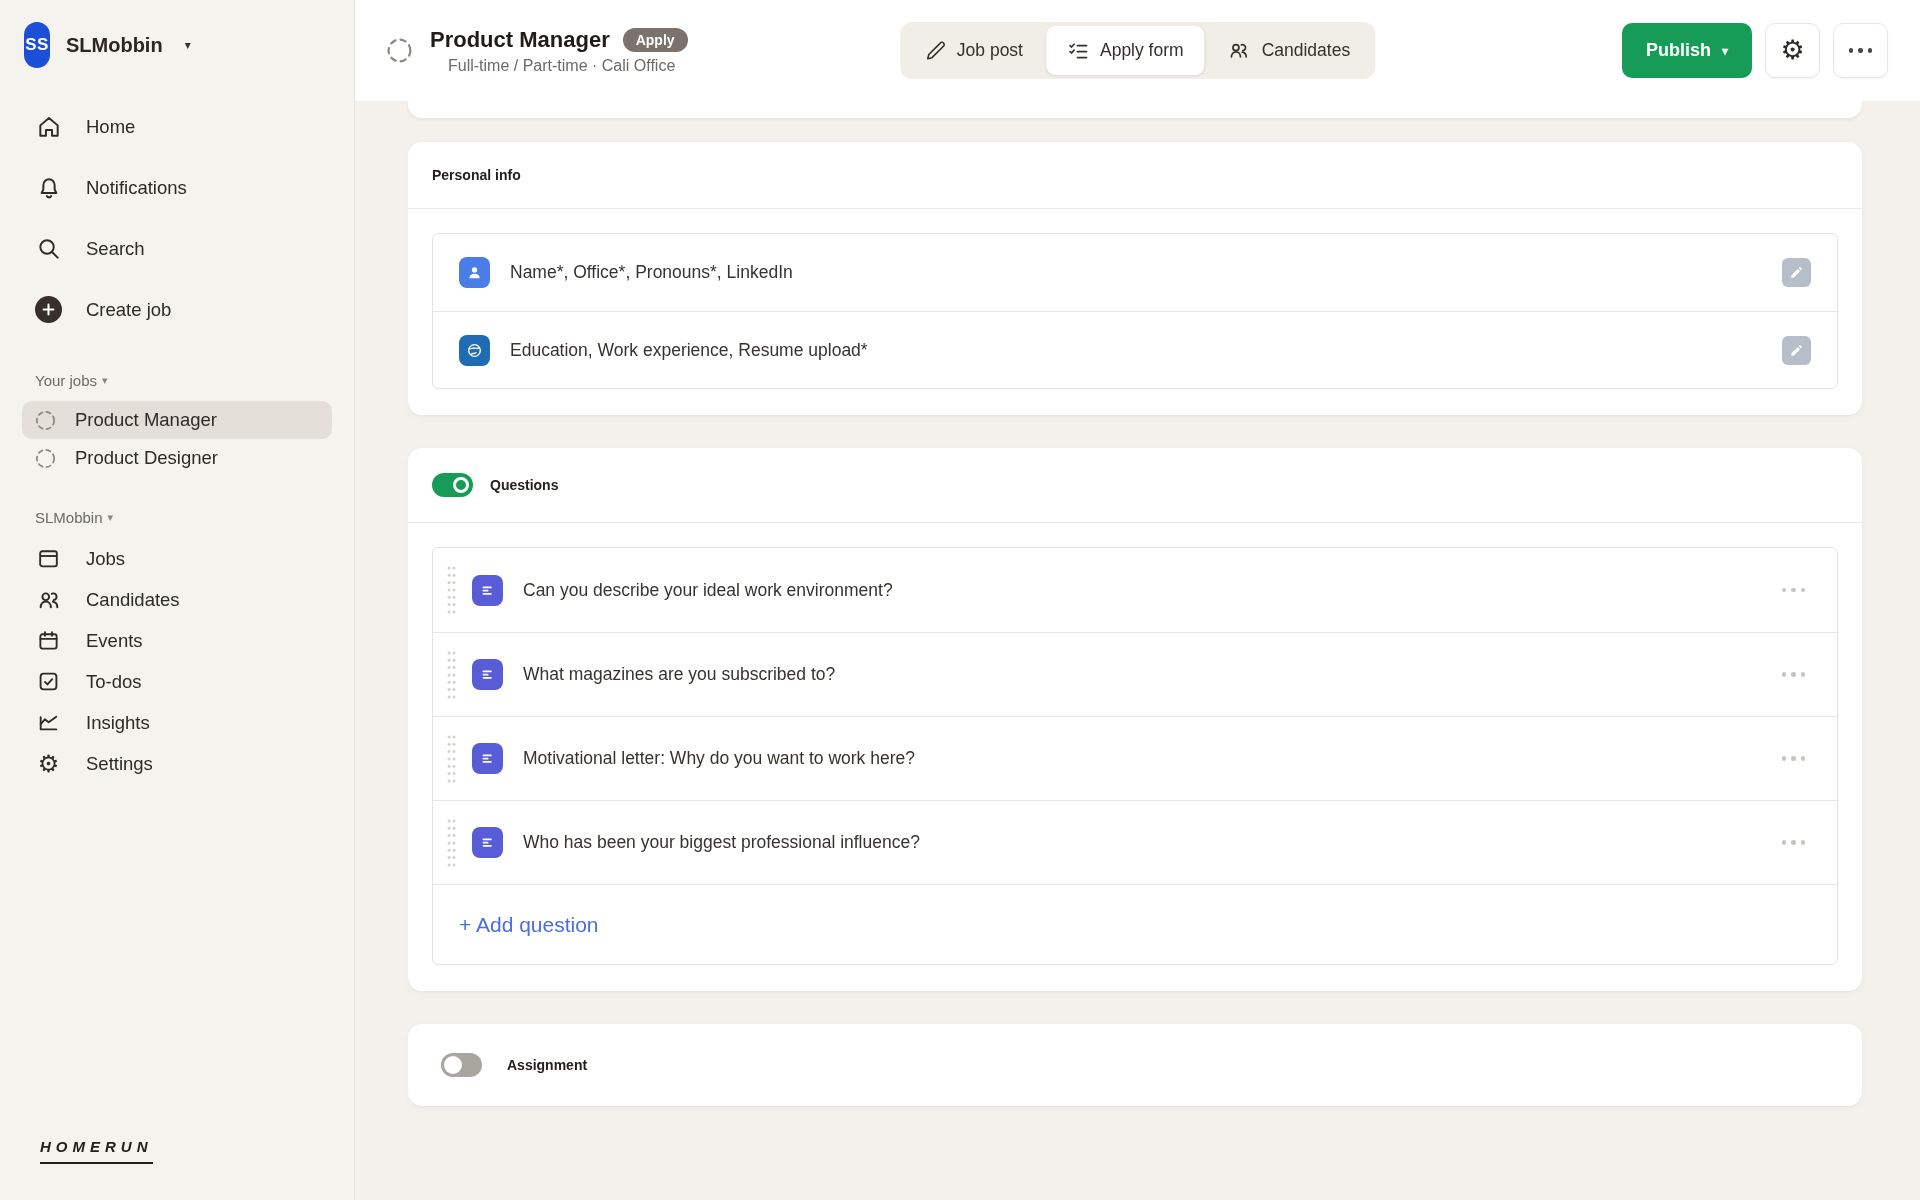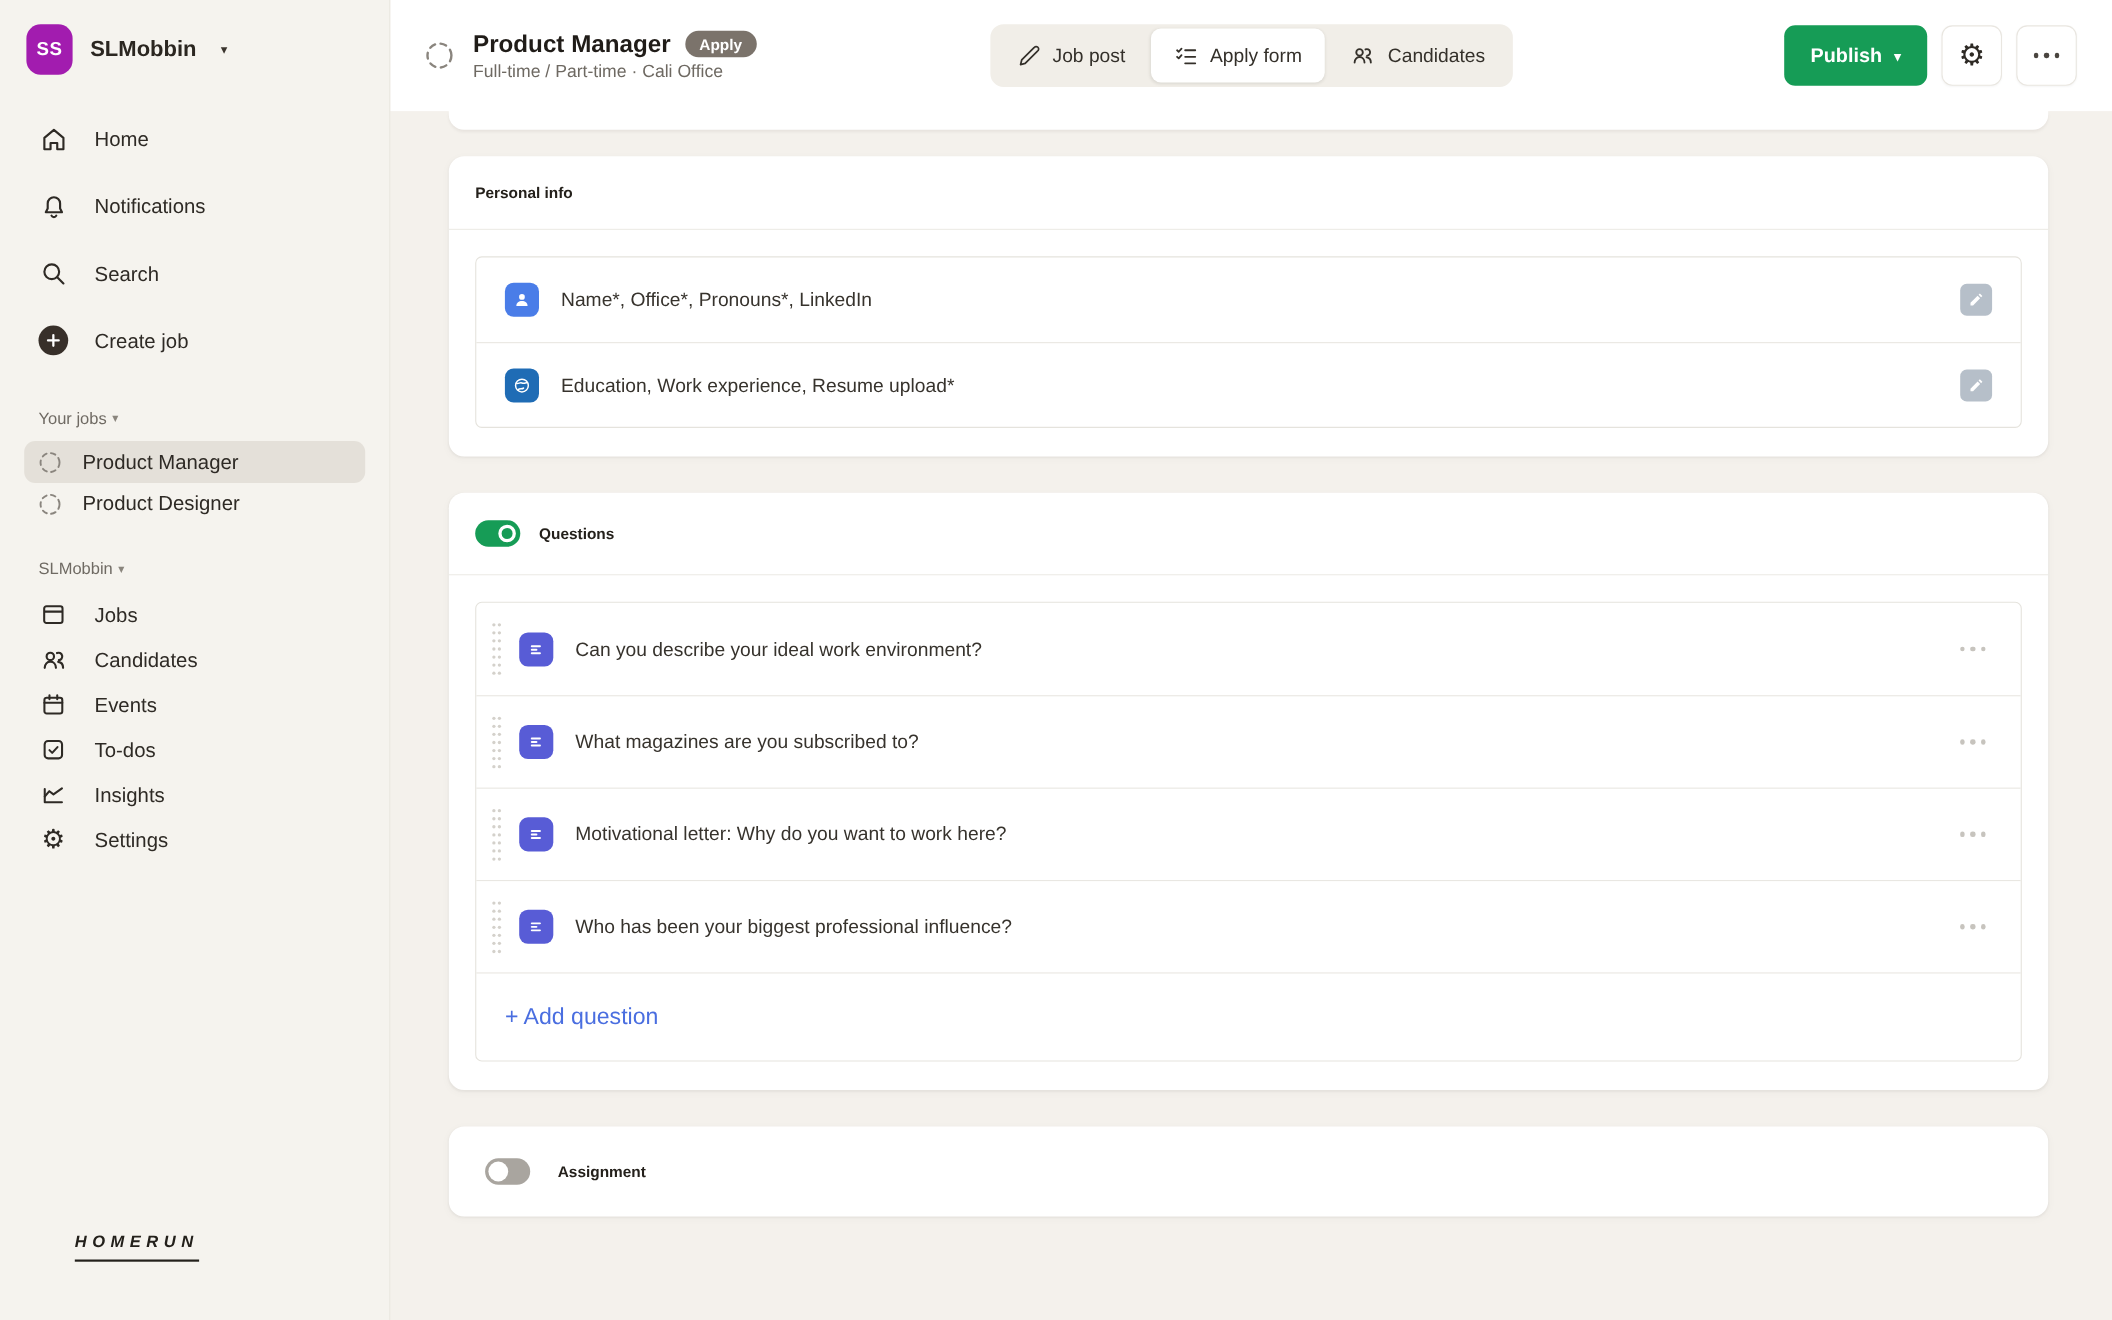--- a/index.html
+++ b/index.html
@@ -12,21 +12,21 @@
   }
   
   .sidebar {
     width:355px; min-width:355px; height:1200px;
     background:#f5f3ee;
     border-right:1px solid #e7e4dd;
     display:flex; flex-direction:column;
   }
   .brand-row { display:flex; align-items:center; gap:16px; padding:22px 24px 14px 24px; }
   .avatar {
-    width:42px; height:46px; border-radius:13px; background:#a21caf;
+    width:26px; height:46px; border-radius:13px; background:#1d4ed8;
     color:#fff; font-size:17px; font-weight:700;
     display:flex; align-items:center; justify-content:center; letter-spacing:.5px;
   }
   .brand-name { font-size:20px; font-weight:700; color:#2b2620; }
   .caret { font-size:12px; color:#3a342d; margin-left:6px; }
   .caret.dim { color:#8a857d; font-size:11px; margin-left:5px; }
   .nav-top { padding:14px 0 0 0; }
   .nav-item {
     display:flex; align-items:center; gap:24px;
     height:61px; padding-left:35px; cursor:pointer; font-size:18.5px; color:#2e2a25;
@@ -40,41 +40,41 @@
     display:flex; align-items:center; font-size:15px; color:#6f6a63;
     padding-left:35px; margin-top:32px; margin-bottom:12px;
   }
   .job-item {
     display:flex; align-items:center; gap:18px;
     margin:0 22px; padding:7px 12px; border-radius:10px;
     font-size:18.5px; color:#2e2a25; height:38px; cursor:pointer;
   }
   .job-item.active { background:#e4e0d9; }
   .nav-company .nav-item { height:41px; gap:24px; font-size:18.5px; }
-  .sidebar-footer { margin-top:auto; padding:0 0 53px 40px;margin-left:28px; }
+  .sidebar-footer { margin-top:auto; padding:0 0 36px 40px; }
   .homerun-logo {
     display:inline-block; font-size:15px; font-weight:700; letter-spacing:5px;
     color:#23201b; border-bottom:2.5px solid #23201b; padding-bottom:7px;
     font-style:italic;
   }
   
   .content { flex:1; display:flex; flex-direction:column; height:1200px; }
   .topbar {
     height:101px; background:#ffffff; position:relative;
     display:flex; align-items:center; padding:0 32px 0 30px; flex-shrink:0;
   }
   .title-block { display:flex; align-items:center; gap:16px; }
   .title-texts { display:flex; flex-direction:column; gap:4px; }
   .title-row { display:flex; align-items:center; gap:13px; }
   .page-title { font-size:22px; font-weight:700; color:#201c18; }
   .badge {
     background:#7b736b; color:#fff; font-size:14px; font-weight:600;
     padding:4px 13px; border-radius:999px;
   }
-  .subtitle { font-size:16px; color:#6e6962; }
+  .subtitle { font-size:16px; color:#6e6962;margin-left:18px; }
   .tab-group {
     position:absolute; left:50%; transform:translateX(-50%);
     display:flex; align-items:center; gap:2px;
     background:#f1eee8; border-radius:12px; padding:4px; height:57px;
   }
   .tab {
     display:flex; align-items:center; gap:11px; height:49px;
     padding:0 21px; border-radius:9px; font-size:17.5px; color:#34302a; cursor:pointer;
     white-space:nowrap;
   }

